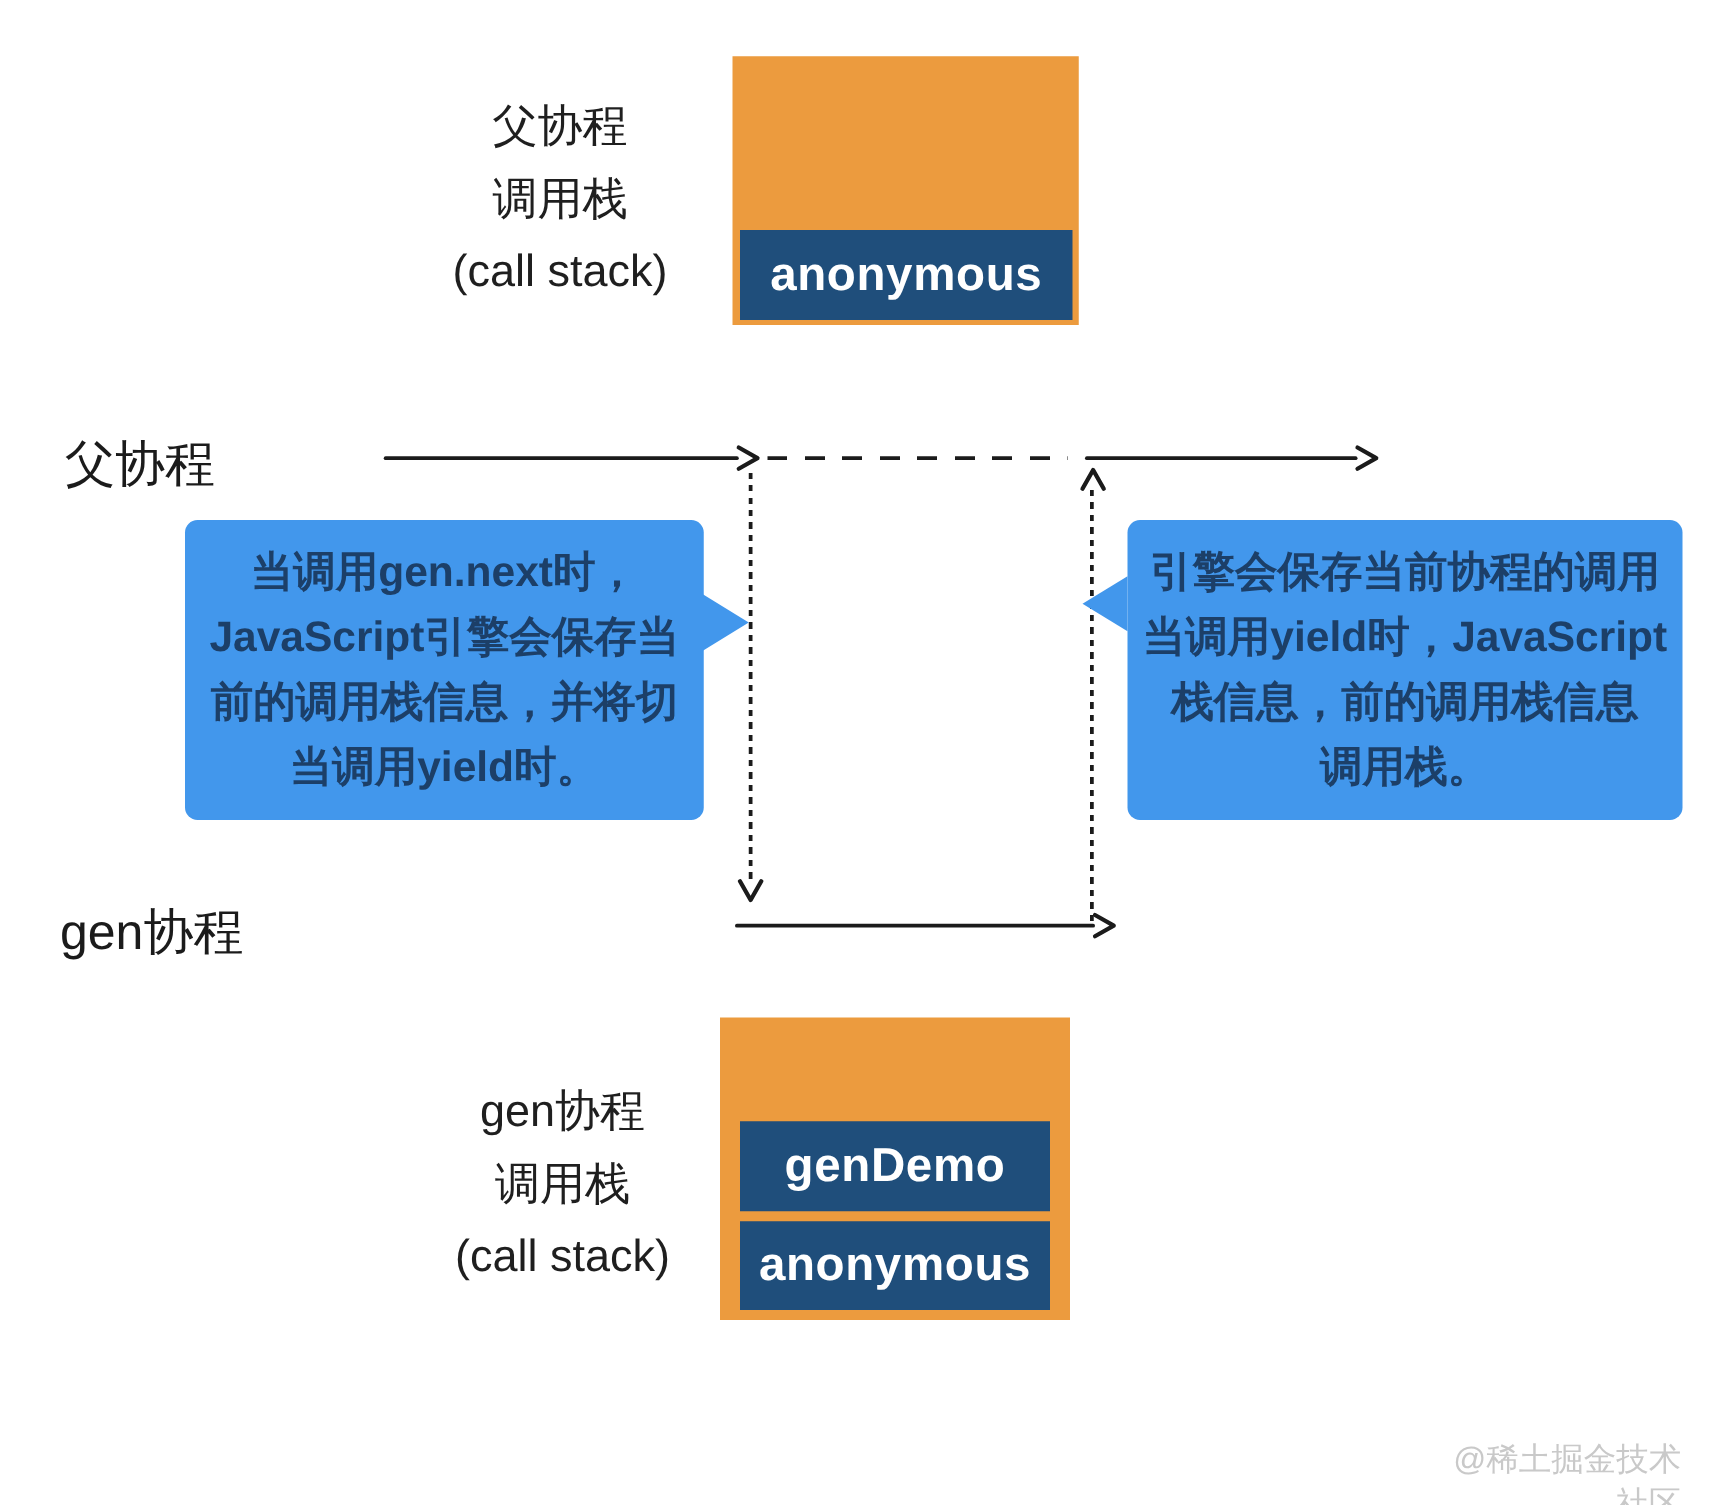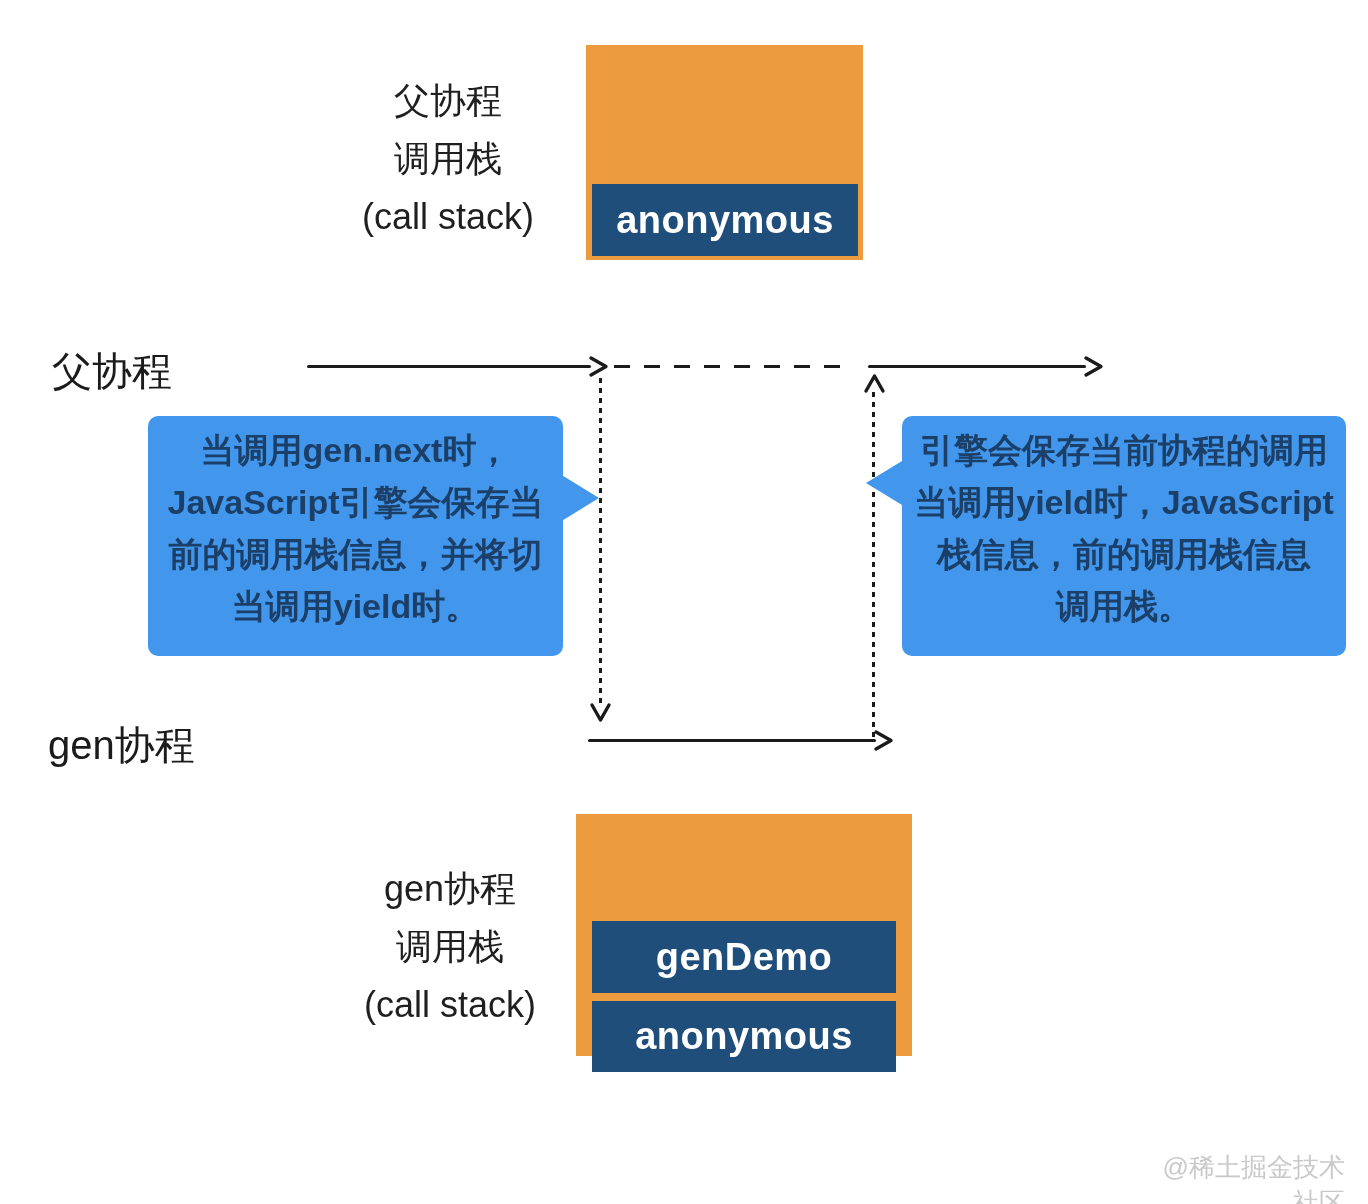--- a/index.html
+++ b/index.html
@@ -17,25 +17,25 @@
   body{
     background:var(--bg);
     font-family:"Liberation Sans","DejaVu Sans",sans-serif;
     color:var(--ink);
   }
   .canvas{position:relative;width:1368px;height:1204px;overflow:hidden;background:var(--bg);}
 
   
   .stack-box{position:absolute;background:var(--orange);}
   .stack-box.top{left:586px;top:45px;width:277px;height:215px;}
-  .stack-box.bottom{left:576px;top:814px;width:336px;height:242px;}
+  .stack-box.bottom{left:576px;top:814px;width:280px;height:242px;}
   .frame{
     position:absolute;background:var(--navy);color:#fff;
     display:flex;align-items:center;justify-content:center;
-    font-weight:bold;font-size:38px;letter-spacing:.5px;margin-top:24px;
+    font-weight:bold;font-size:38px;letter-spacing:.5px;
   }
   .frame.parent-anon{left:6px;right:5px;bottom:4px;height:72px;}
   .frame.gen-demo{left:16px;right:16px;top:83px;height:72px;}
   .frame.gen-anon{left:16px;right:16px;top:163px;height:71px;}
 
   
   .stack-label{
     position:absolute;width:300px;text-align:center;
     font-size:36px;line-height:58px;color:#1F1F1F;
   }
@@ -57,21 +57,21 @@
     position:absolute;width:3px;
     background:repeating-linear-gradient(to bottom,var(--ink) 0 5px,transparent 5px 10px);
   }
   .chev{position:absolute;width:24px;height:24px;}
   .chev path{stroke:var(--ink);stroke-width:3.4;fill:none;stroke-linecap:round;stroke-linejoin:round;}
 
   
   .bubble{
     position:absolute;background:var(--bubble-blue);border-radius:10px;
     color:var(--bubble-text);font-size:34px;font-weight:600;
-    display:flex;flex-direction:column;
+    display:flex;flex-direction:column;justify-content:center;
     text-align:center;line-height:52px;padding:8px 6px;
   }
   .bubble.left{left:148px;top:416px;width:415px;height:240px;}
   .bubble.right{left:902px;top:416px;width:444px;height:240px;}
   .pointer{position:absolute;width:0;height:0;}
   .pointer.to-right{
     left:560px;top:474px;
     border-top:24px solid transparent;border-bottom:24px solid transparent;
     border-left:39px solid var(--bubble-blue);
   }

